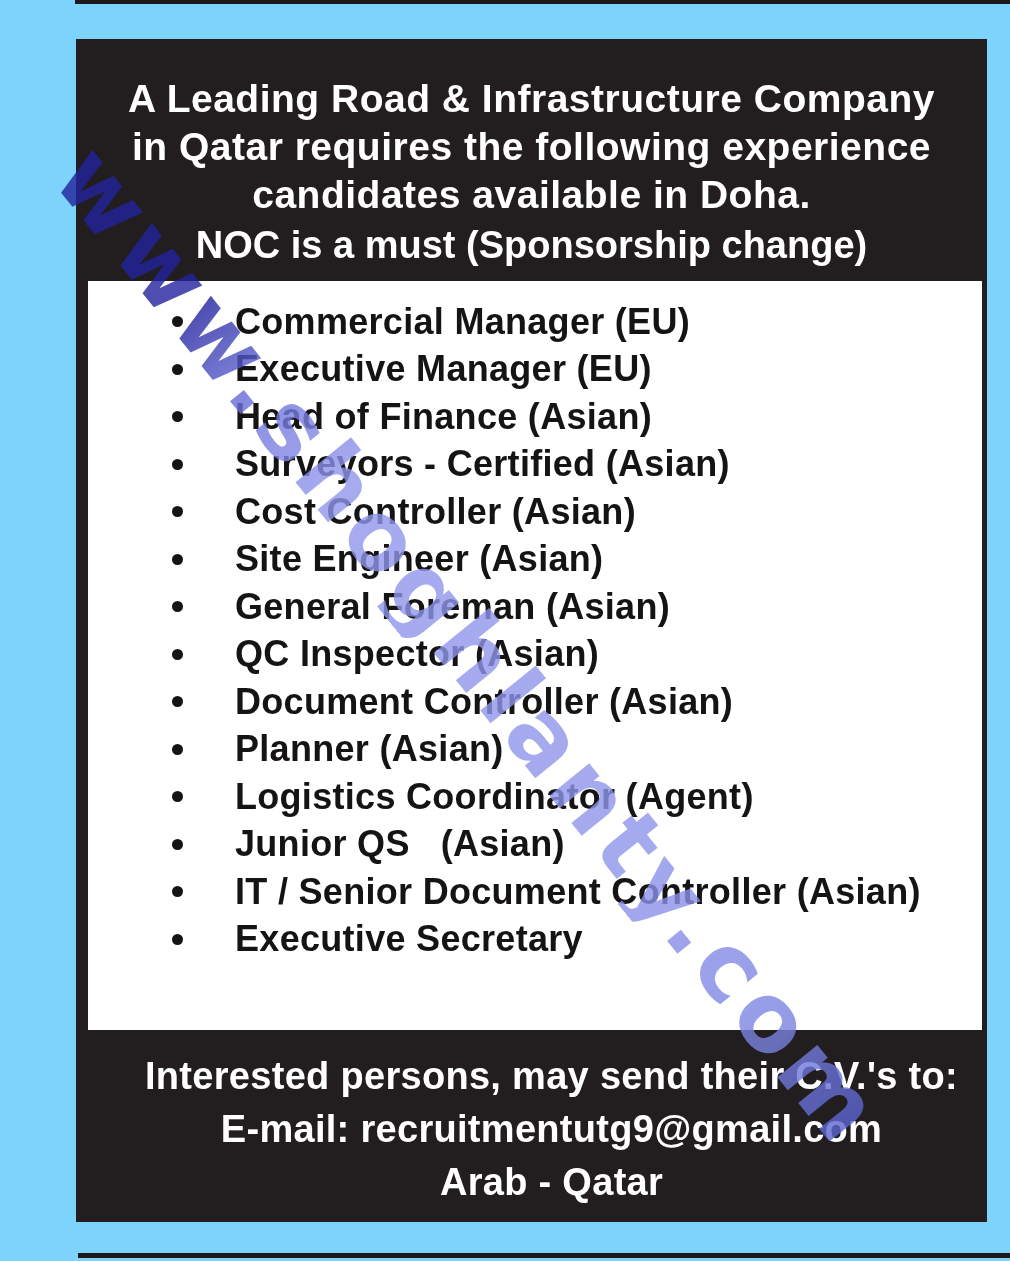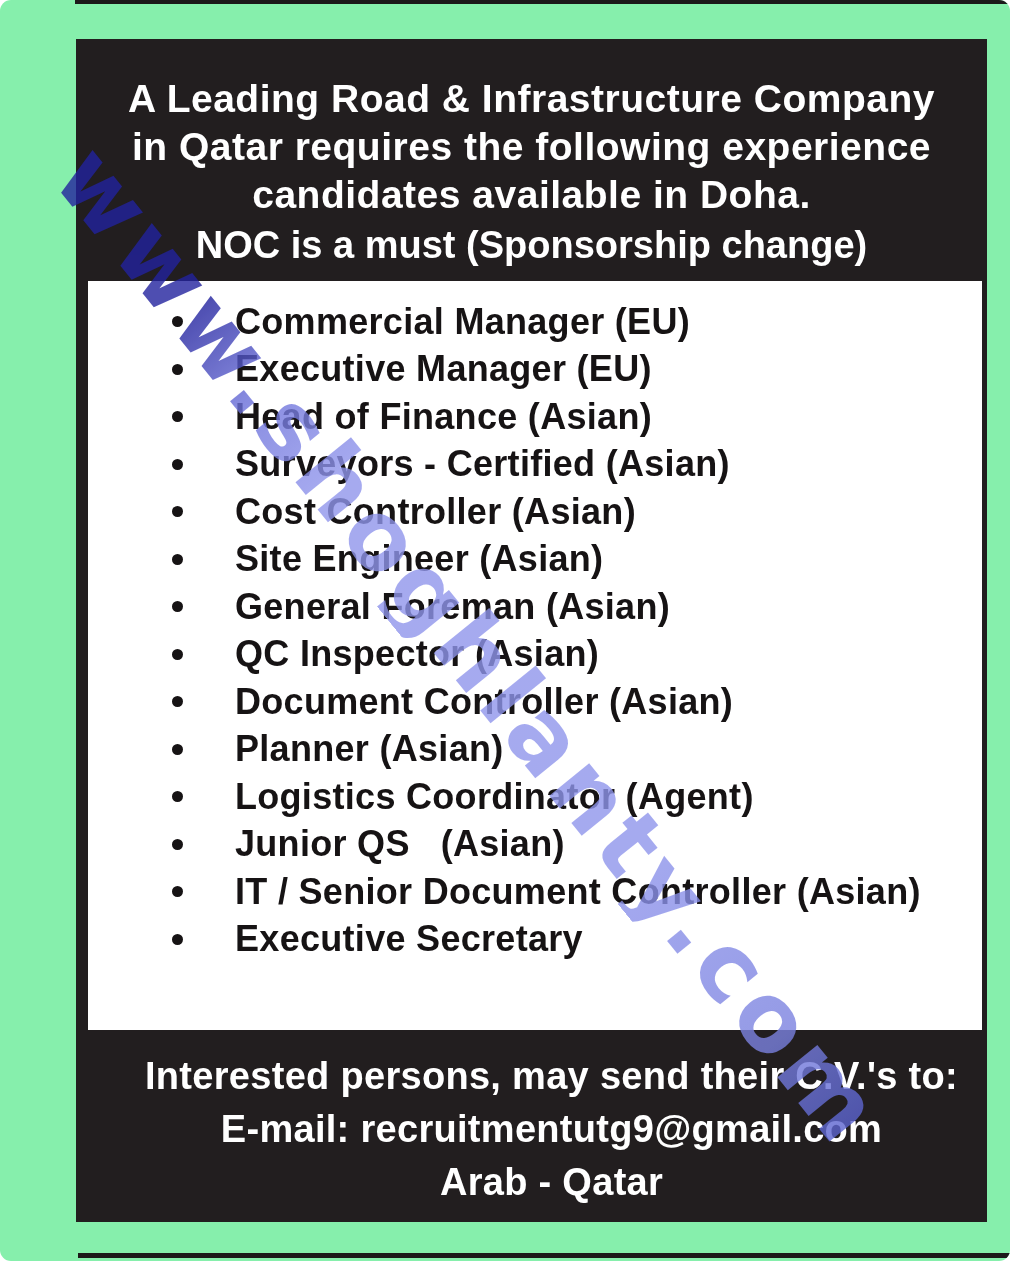--- a/index.html
+++ b/index.html
@@ -1,23 +1,22 @@
 <!DOCTYPE html>
 <html><head>
 <meta charset="utf-8">
 <style>
   html, body { margin: 0; padding: 0; background: #ffffff; }
   .page {
     position: relative;
     width: 1010px;
     height: 1261px;
-    background: #86efac;
+    background: #7dd3fc;
     overflow: hidden;
     font-family: "Liberation Sans", sans-serif;
-    border-radius: 11px;
   }
   .rule { position: absolute; background: #1c191a; }
   .rule-top { left: 75px; top: 0; width: 935px; height: 4px; }
   .rule-bottom { left: 78px; top: 1253px; width: 932px; height: 5px; }
 
   .ad-box {
     position: absolute;
     left: 76px; top: 39px;
     width: 911px; height: 1183px;
     background: #221e1f;

